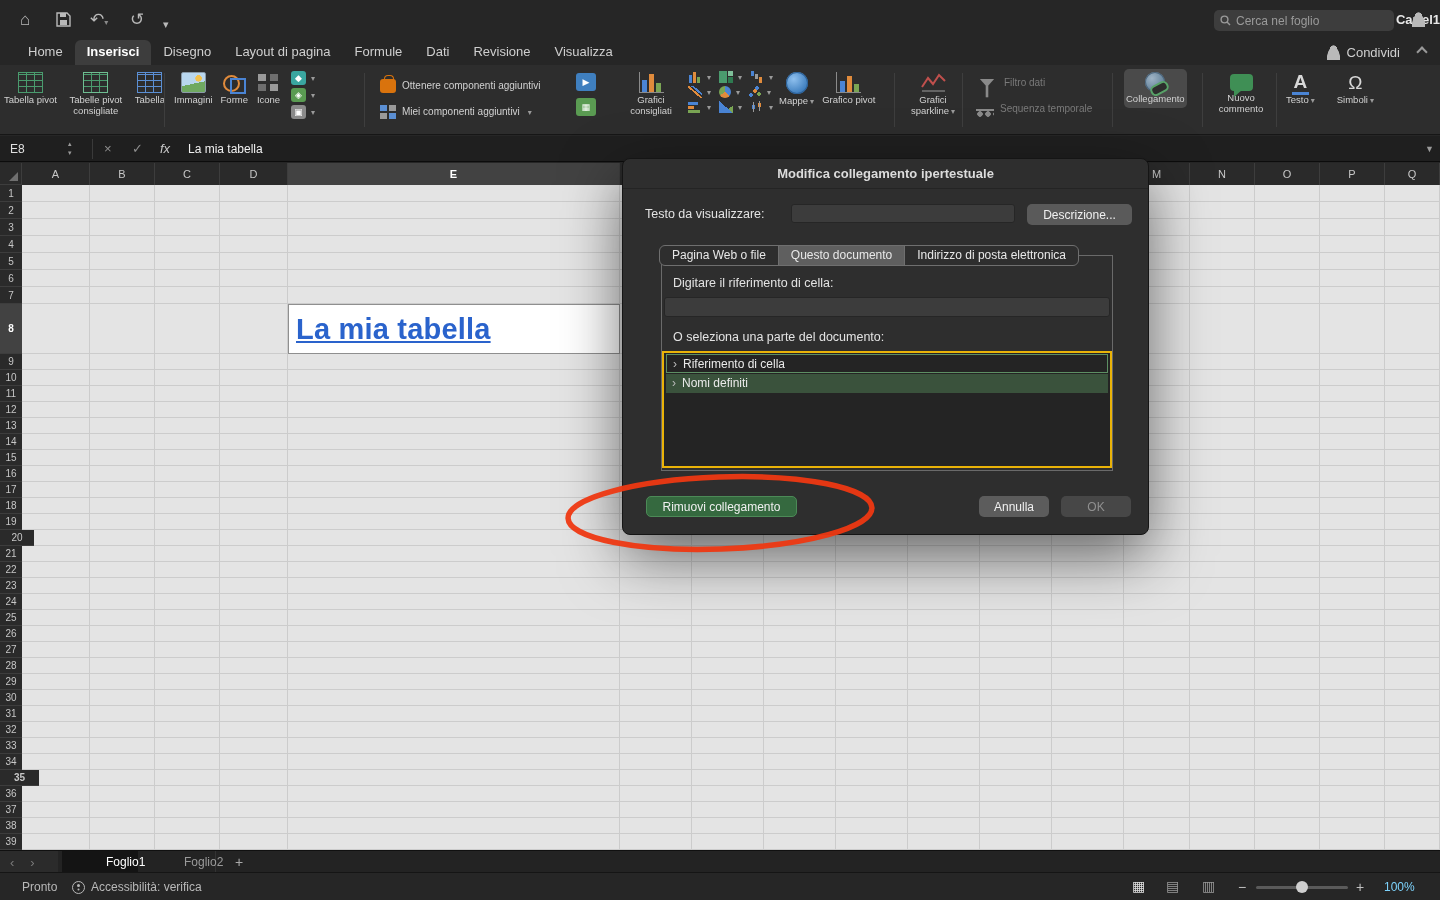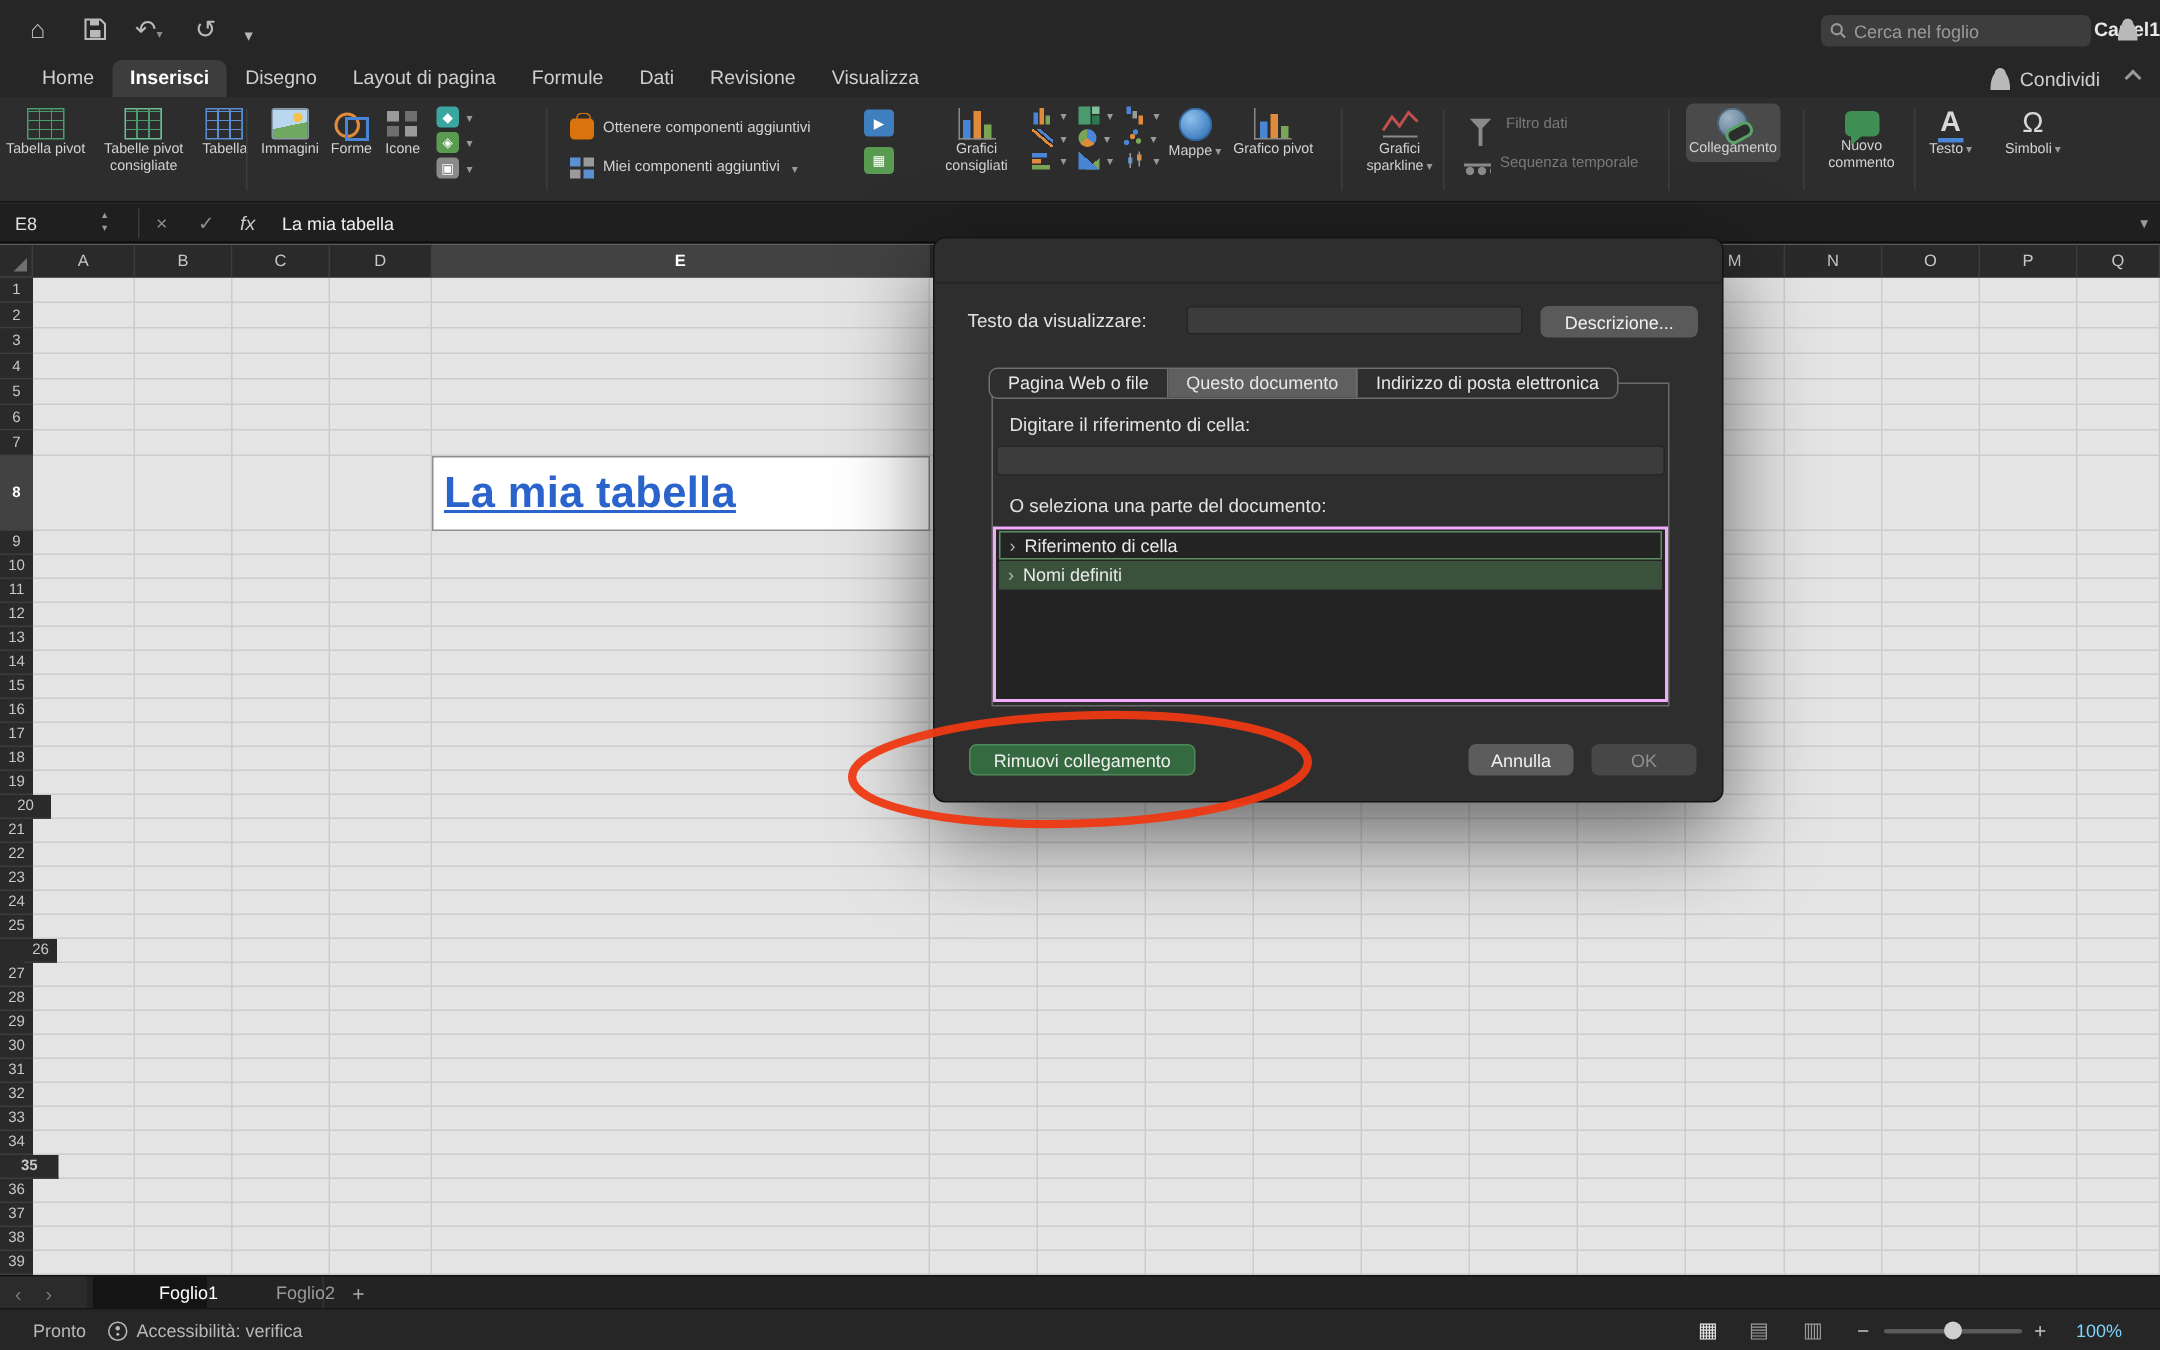--- a/index.html
+++ b/index.html
@@ -195,21 +195,21 @@
   .dlg-btn { position:absolute; border:none; border-radius:5px; font-size:12px; color:#f0f0f0;
     font-family:"Liberation Sans", sans-serif; text-align:center; }
   #dlg-desc { left:404px; top:45px; width:105px; height:21px; background:#5a5a5a; }
   #dlg-tabs { position:absolute; left:36px; top:86px; height:21px; display:flex; z-index:2;
     border:1px solid #6f6f6f; border-radius:6px; overflow:hidden; background:#2e2e2e; }
   .dlg-tab { padding:0 12px; line-height:19px; font-size:12px; color:#e8e8e8; border-right:1px solid #6f6f6f; }
   .dlg-tab:last-child { border-right:none; }
   .dlg-tab.active { background:#5f5f5f; }
   #dlg-group { position:absolute; left:38px; top:96px; width:452px; height:216px; border:1px solid #6a6a6a; }
   #dlg-list { position:absolute; left:39px; top:192px; width:450px; height:117px; background:#242424;
-    border:2px solid #f0abfc; }
+    border:2px solid #eab308; }
   .tree-row { position:absolute; left:2px; width:442px; height:19px; line-height:19px; padding-left:6px;
     color:#eaeaea; font-size:12px; }
   .tree-chev { color:#b9b9b9; margin-right:6px; font-size:12px; }
   #tree-0 { top:1px; border:1px solid #5d8f63; }
   #tree-1 { top:21px; background:#3a523c; }
   #dlg-remove { left:23px; top:337px; width:151px; height:21px; background:#35693f; border:1px solid #4c8a57; }
   #dlg-cancel { left:356px; top:337px; width:70px; height:21px; background:#5c5c5c; }
   #dlg-ok { left:438px; top:337px; width:70px; height:21px; background:#474747; color:#8f8f8f; }
 
   
@@ -568,21 +568,21 @@
       <div class="rowhdr" style="left: 0px; top: 383px; width: 22px; height: 16px; line-height: 16px;">21</div>
       <div class="hline" style="left: 22px; top: 398px; width: 1418px;"></div>
       <div class="rowhdr" style="left: 0px; top: 399px; width: 22px; height: 16px; line-height: 16px;">22</div>
       <div class="hline" style="left: 22px; top: 414px; width: 1418px;"></div>
       <div class="rowhdr" style="left: 0px; top: 415px; width: 22px; height: 16px; line-height: 16px;">23</div>
       <div class="hline" style="left: 22px; top: 430px; width: 1418px;"></div>
       <div class="rowhdr" style="left: 0px; top: 431px; width: 22px; height: 16px; line-height: 16px;">24</div>
       <div class="hline" style="left: 22px; top: 446px; width: 1418px;"></div>
       <div class="rowhdr" style="left: 0px; top: 447px; width: 22px; height: 16px; line-height: 16px;">25</div>
       <div class="hline" style="left: 22px; top: 462px; width: 1418px;"></div>
-      <div class="rowhdr" style="left: 0px; top: 463px; width: 22px; height: 16px; line-height: 16px; margin-left: 16px;">26</div>
+      <div class="rowhdr" style="left: 0px; top: 463px; width: 22px; height: 16px; line-height: 16px;">26</div>
       <div class="hline" style="left: 22px; top: 478px; width: 1418px;"></div>
       <div class="rowhdr" style="left: 0px; top: 479px; width: 22px; height: 16px; line-height: 16px;">27</div>
       <div class="hline" style="left: 22px; top: 494px; width: 1418px;"></div>
       <div class="rowhdr" style="left: 0px; top: 495px; width: 22px; height: 16px; line-height: 16px;">28</div>
       <div class="hline" style="left: 22px; top: 510px; width: 1418px;"></div>
       <div class="rowhdr" style="left: 0px; top: 511px; width: 22px; height: 16px; line-height: 16px;">29</div>
       <div class="hline" style="left: 22px; top: 526px; width: 1418px;"></div>
       <div class="rowhdr" style="left: 0px; top: 527px; width: 22px; height: 16px; line-height: 16px;">30</div>
       <div class="hline" style="left: 22px; top: 542px; width: 1418px;"></div>
       <div class="rowhdr" style="left: 0px; top: 543px; width: 22px; height: 16px; line-height: 16px;">31</div>
@@ -599,20 +599,21 @@
       <div class="hline" style="left: 22px; top: 638px; width: 1418px;"></div>
       <div class="rowhdr" style="left: 0px; top: 639px; width: 22px; height: 16px; line-height: 16px;">37</div>
       <div class="hline" style="left: 22px; top: 654px; width: 1418px;"></div>
       <div class="rowhdr" style="left: 0px; top: 655px; width: 22px; height: 16px; line-height: 16px;">38</div>
       <div class="hline" style="left: 22px; top: 670px; width: 1418px;"></div>
       <div class="rowhdr" style="left: 0px; top: 671px; width: 22px; height: 16px; line-height: 16px;">39</div>
       <div class="hline" style="left: 22px; top: 686px; width: 1418px;"></div>
     </div>
 
   <div id="dialog">
+    <div id="dlg-title">Modifica collegamento ipertestuale</div>
     <div id="dlg-titleline"></div>
 
     <span class="dlg-label" style="left:22px;top:48px">Testo da visualizzare:</span>
     <input class="dlg-input" style="left: 168px; top: 45px; width: 224px; height: 19px;">
     <button class="dlg-btn" id="dlg-desc">Descrizione...</button>
 
     <div id="dlg-tabs">
       <span class="dlg-tab">Pagina Web o file</span>
       <span class="dlg-tab active">Questo documento</span>
       <span class="dlg-tab">Indirizzo di posta elettronica</span>

